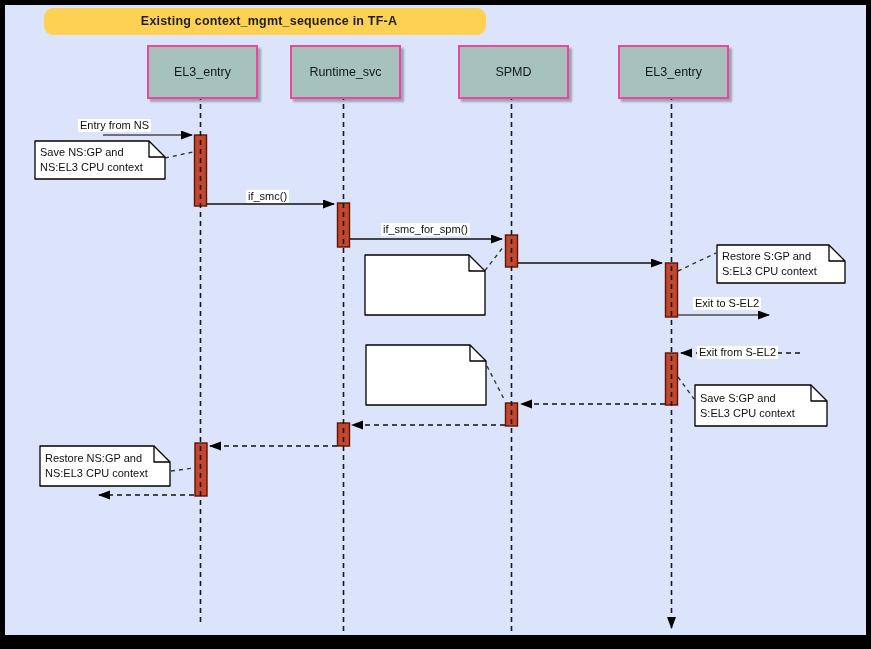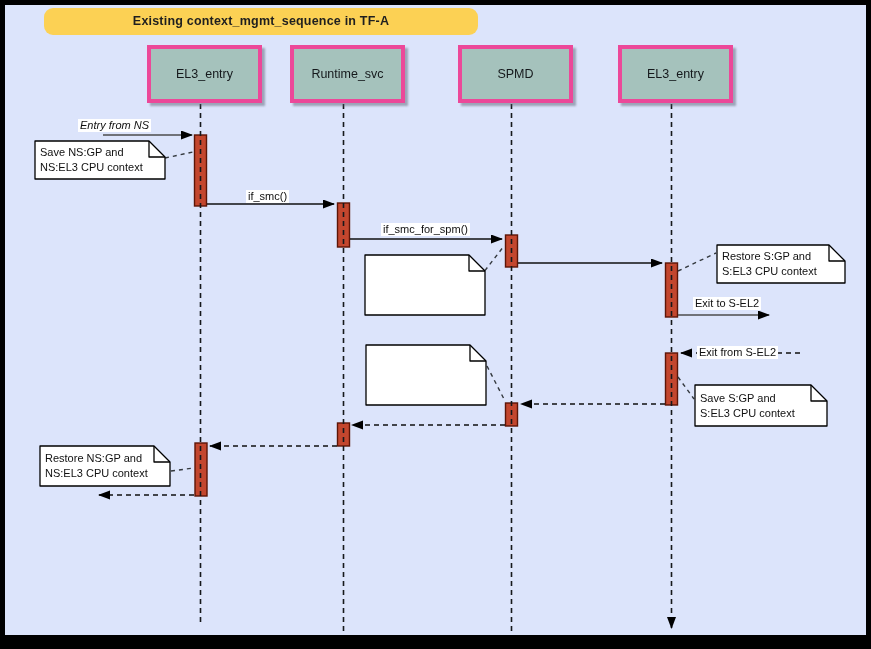--- a/index.html
+++ b/index.html
@@ -10,25 +10,25 @@
   }
   .canvas {
     position:absolute; left:5px; top:5px; width:861px; height:630px;
     background:#dce4fb;
   }
   .abs { position:absolute; }
   .title-box {
     left:44px; top:8px; width:434px; height:27px;
     background:#fcd154; border-radius:9px;
     font-size:12.5px; font-weight:bold; color:#1f1f1f;
-    text-align:center; line-height:27px; letter-spacing:0.2px;
+    text-align:center; line-height:27px; letter-spacing:0.2px;padding-left:8px;
   }
   .lifeline-head {
     top:45px; width:107px; height:50px;
-    background:#a5c2bc; border:4px solid #ec4899;
+    background:#a5c2bc; border:2px solid #ec4899;
     box-shadow:3px 3px 2px rgba(80,85,100,0.45);
     display:flex; align-items:center; justify-content:center;
     font-size:12.5px; color:#15191c;
   }
   svg.layer { position:absolute; left:0; top:0; }
   .msg-label {
     font-size:11px; color:#101010; background:#ffffff;
     padding:0 2px; white-space:nowrap; line-height:13px;
   }
   .note-text {
@@ -128,21 +128,21 @@
   <div class="abs lifeline-head" style="left:290px;justify-content:center;">
     <span>Runtime_svc</span>
   </div>
   <div class="abs lifeline-head" style="left:458px;">
     <span>SPMD</span>
   </div>
   <div class="abs lifeline-head" style="left:618px;">
     <span>EL3_entry</span>
   </div>
 
-  <div class="abs msg-label" style="left:78px;  top:119px;font-style:italic;">Entry from NS</div>
+  <div class="abs msg-label" style="left:78px;  top:119px;">Entry from NS</div>
   <div class="abs msg-label" style="left:246px; top:190px;">if_smc()</div>
   <div class="abs msg-label" style="left:381px; top:223px;">if_smc_for_spm()</div>
   <div class="abs msg-label" style="left:693px; top:297px;">Exit to S-EL2</div>
   <div class="abs msg-label" style="left:697px; top:346px;">Exit from S-EL2</div>
 
   <div class="abs note-text" style="left:40px;  top:145px; width:124px;">Save NS:GP and
 NS:EL3 CPU context</div>
   <div class="abs note-text" style="left:722px; top:249px; width:120px;">Restore S:GP and
 S:EL3 CPU context</div>
   <div class="abs note-text" style="left:700px; top:391px; width:124px;">Save S:GP and

